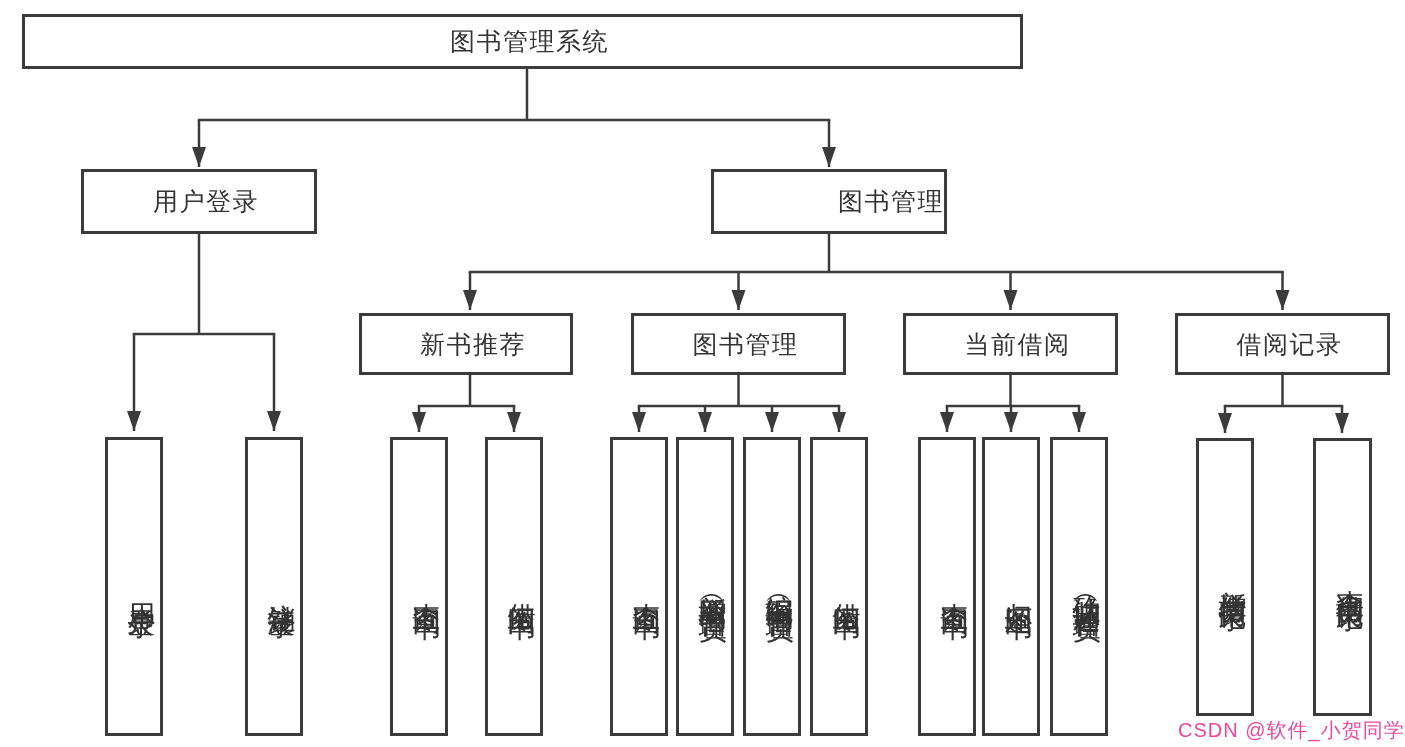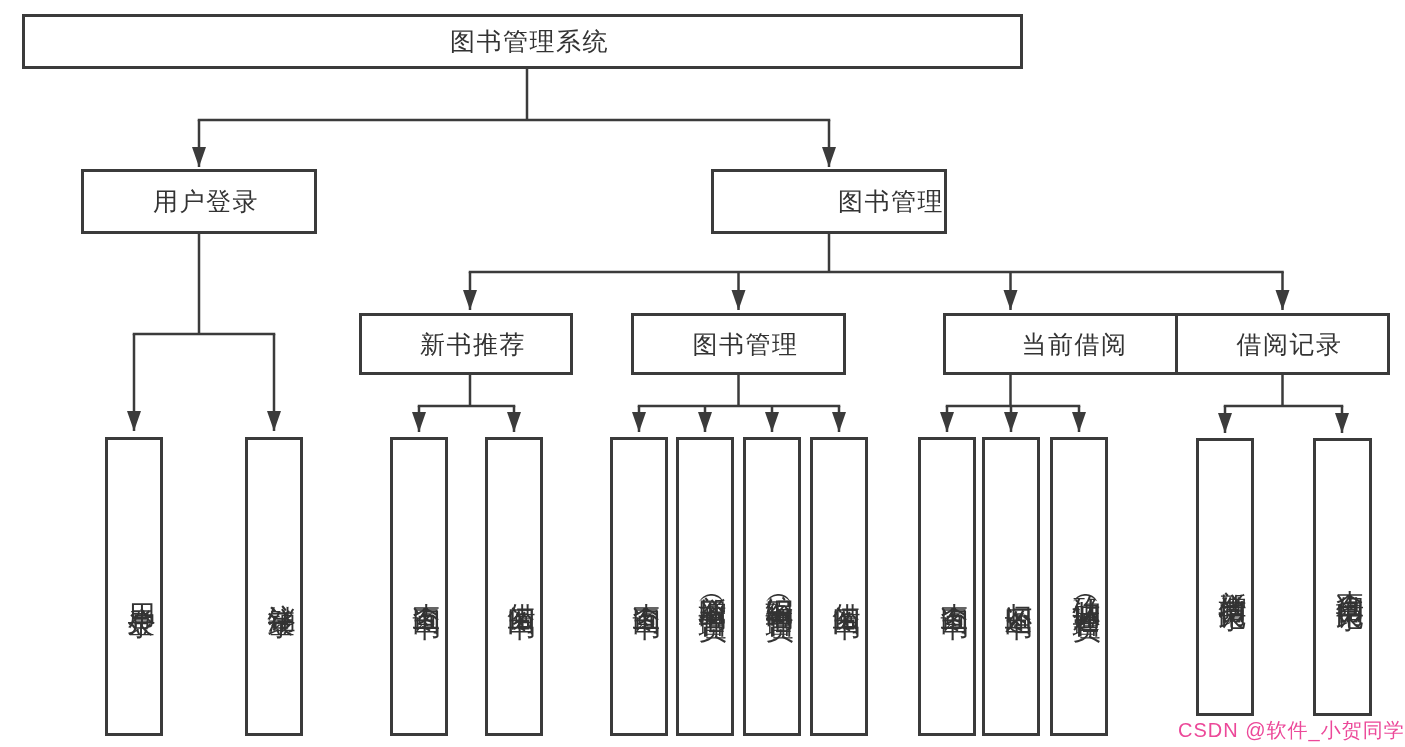--- a/index.html
+++ b/index.html
@@ -94,21 +94,21 @@
   <div class="node" style="left:711px;top:169px;width:236px;height:65px;justify-content:flex-end;">
     <span class="h-label">图书管理</span>
   </div>
 
   <div class="node" style="left:359px;top:313px;width:214px;height:62px;">
     <span class="h-label">新书推荐</span>
   </div>
   <div class="node" style="left:631px;top:313px;width:215px;height:62px;">
     <span class="h-label">图书管理</span>
   </div>
-  <div class="node" style="left:903px;top:313px;width:249px;height:62px;margin-left:40px;">
+  <div class="node" style="left:903px;top:313px;width:215px;height:62px;">
     <span class="h-label">当前借阅</span>
   </div>
   <div class="node" style="left:1175px;top:313px;width:215px;height:62px;text-align:center;">
     <span class="h-label">借阅记录</span>
   </div>
 
   <div class="node" style="left:105px;top:437px;width:58px;height:299px;">
     <span class="v-label">用户登录</span>
   </div>
   <div class="node" style="left:245px;top:437px;width:58px;height:299px;">

